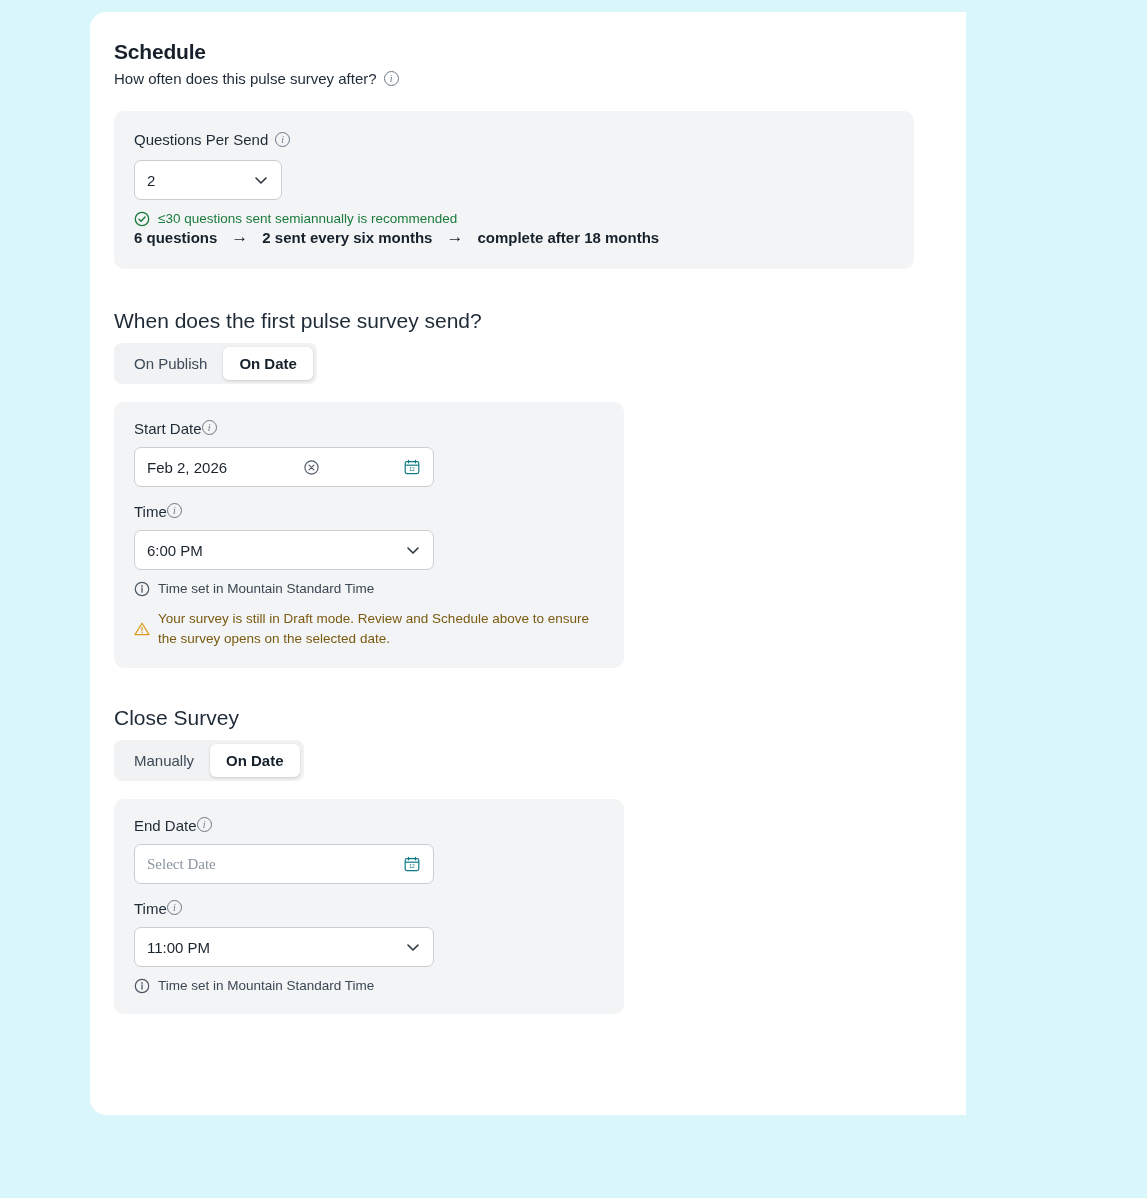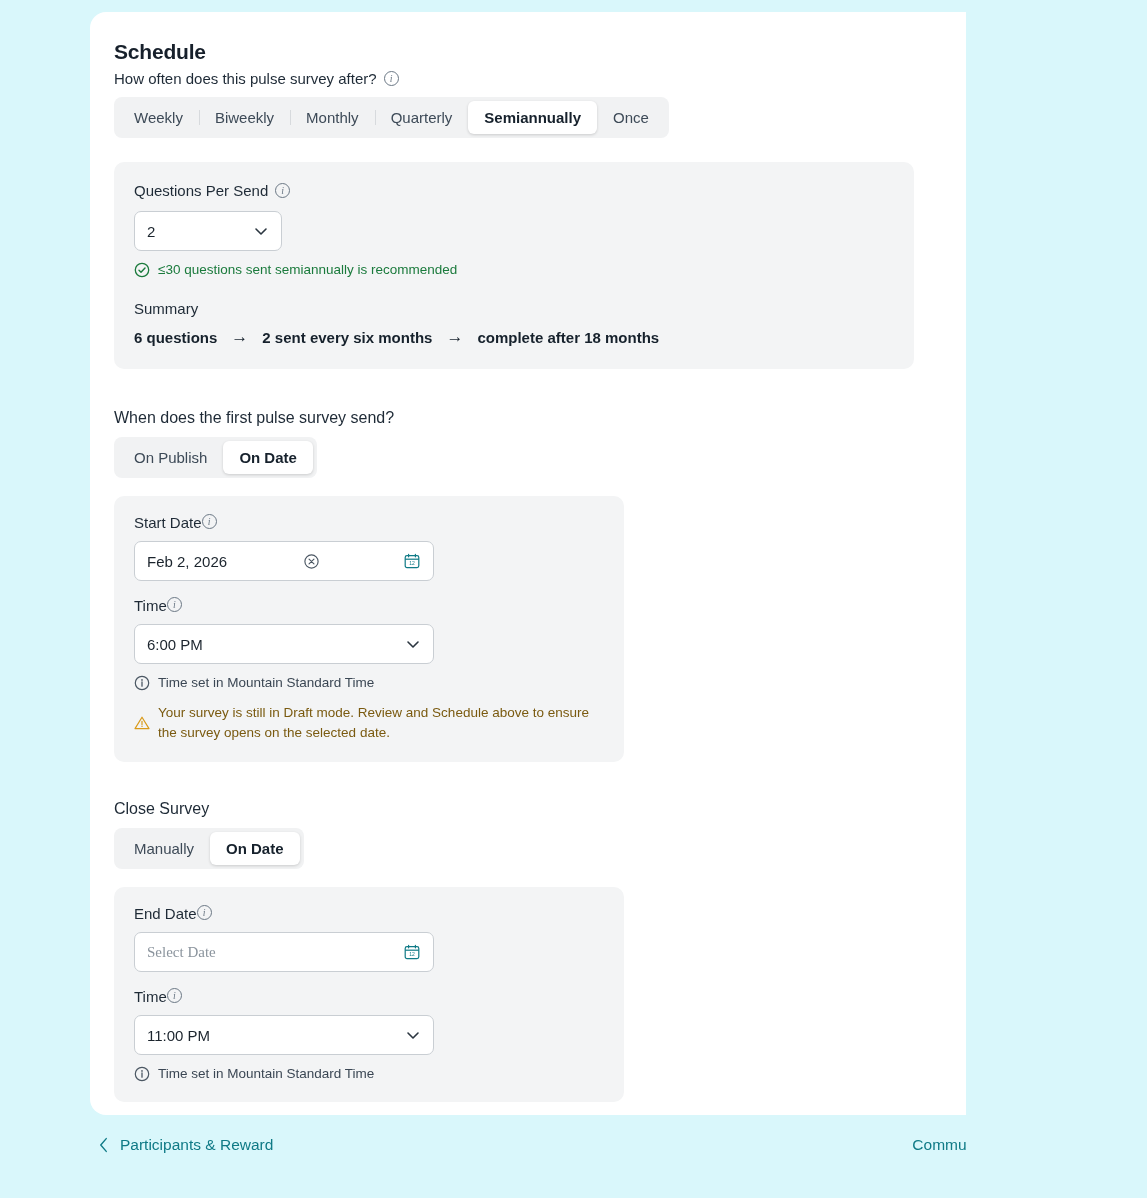--- a/index.html
+++ b/index.html
@@ -159,21 +159,21 @@
     align-items: center;
     gap: 14px;
     font-size: 15px;
     font-weight: bold;
     color: #16212c;
   }
   .arrow { color: #16212c; font-size: 17px; }
 
   .section-gap { height: 40px; }
   .sub-label {
-    font-size: 16px;
+    font-size: 21px;
     color: #1e2a36;
     margin-bottom: 10px;
   }
   .light-panel {
     background: #f3f4f5;
     border-radius: 10px;
     padding: 18px 20px 20px 20px;
     width: 510px;
   }
   .mini-label {
@@ -216,28 +216,20 @@
     <div class="inner">
 
       <h1 class="title">Schedule</h1>
 
       
       <div class="field-label">
         <span>How often does this pulse survey after?</span>
         <span class="info-icon">i</span>
       </div>
 
-      <div class="segmented">
-        <button class="seg">Weekly</button>
-        <button class="seg sep">Biweekly</button>
-        <button class="seg sep">Monthly</button>
-        <button class="seg sep">Quarterly</button>
-        <button class="seg active">Semiannually</button>
-        <button class="seg">Once</button>
-      </div>
 
       
       <div class="panel" style="margin-top:24px; width:800px;">
         <div class="panel-label">
           <span>Questions Per Send</span>
           <span class="info-icon">i</span>
         </div>
 
         <div class="select small">
           <span>2</span>
@@ -247,21 +239,20 @@
         </div>
 
         <div class="hint ok">
           <svg class="check-icon" viewBox="0 0 16 16">
             <circle cx="8" cy="8" r="6.7" fill="none" stroke="#1a7a3c" stroke-width="1.3"></circle>
             <path d="M5 8.2l2 2 4-4.2" fill="none" stroke="#1a7a3c" stroke-width="1.4" stroke-linecap="round" stroke-linejoin="round"></path>
           </svg>
           <span>≤30 questions sent semiannually is recommended</span>
         </div>
 
-        <div class="summary-title">Summary</div>
         <div class="summary-row">
           <span>6 questions</span>
           <span class="arrow">→</span>
           <span>2 sent every six months</span>
           <span class="arrow">→</span>
           <span>complete after 18 months</span>
         </div>
       </div>
 
       <div class="section-gap"></div>
@@ -367,28 +358,14 @@
             <path d="M8 7v4.2" stroke="#4b5763" stroke-width="1.3" stroke-linecap="round"></path>
             <circle cx="8" cy="4.9" r="0.85" fill="#4b5763"></circle>
           </svg>
           <span>Time set in Mountain Standard Time</span>
         </div>
       </div>
 
     </div>
   </div>
 
-  <div class="footer">
-    <div class="nav-link">
-      <svg class="chev" viewBox="0 0 12 18">
-        <path d="M9 2L3 9l6 7" fill="none" stroke="#0f7a86" stroke-width="1.5" stroke-linecap="round" stroke-linejoin="round"></path>
-      </svg>
-      <span>Participants &amp; Reward</span>
-    </div>
-    <div class="nav-link">
-      <span>Communication</span>
-      <svg class="chev" viewBox="0 0 12 18">
-        <path d="M3 2l6 7-6 7" fill="none" stroke="#0f7a86" stroke-width="1.5" stroke-linecap="round" stroke-linejoin="round"></path>
-      </svg>
-    </div>
-  </div>
 
 </div>
 
 </body></html>

